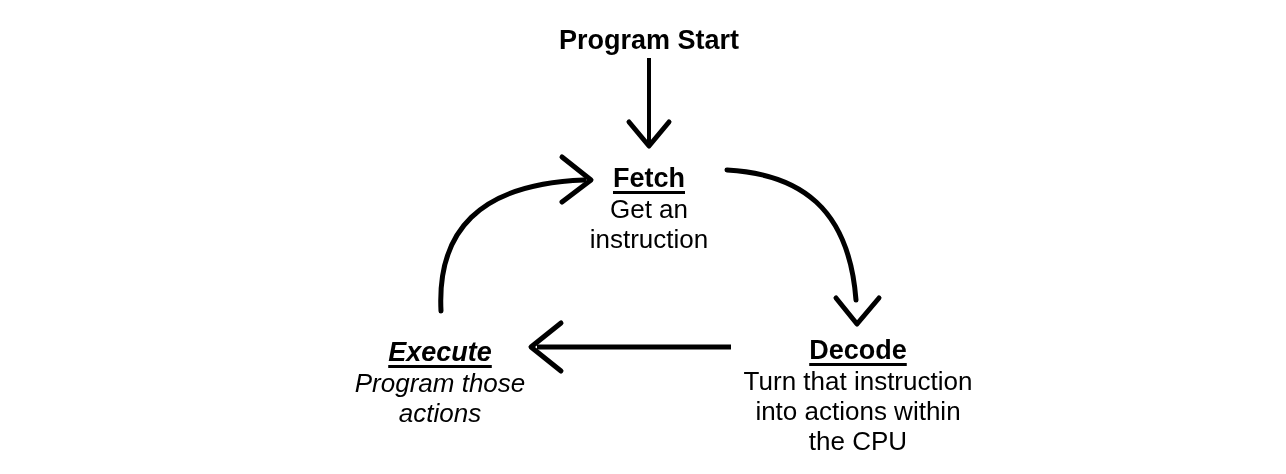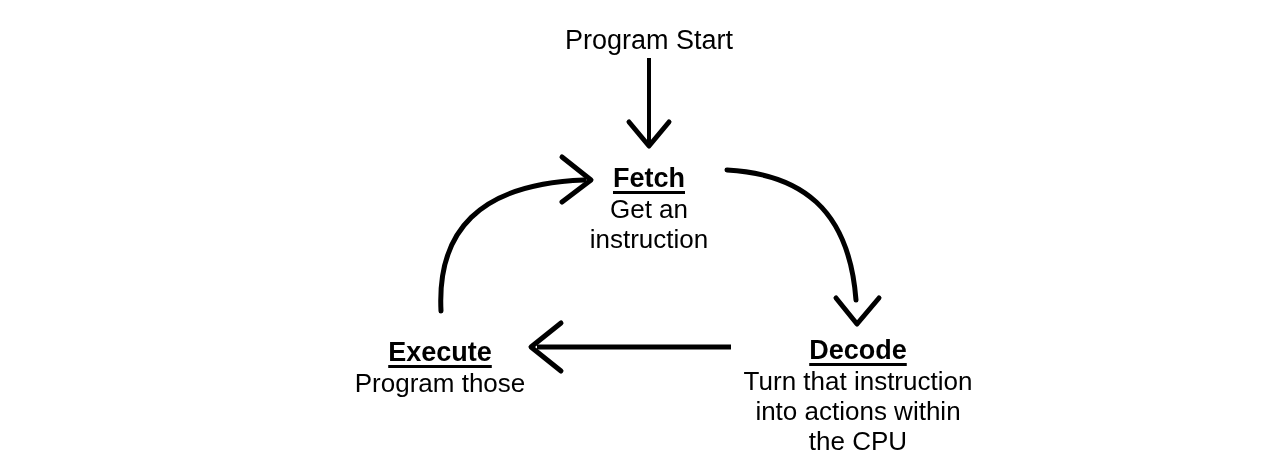--- a/index.html
+++ b/index.html
@@ -43,20 +43,21 @@
     font-weight: normal;
     line-height: 30px;
   }
   .entry-label {
     position: absolute;
     transform: translateX(-50%);
     font-size: 27px;
     line-height: 32px;
     white-space: nowrap;
     text-align: center;
+    font-weight: bold;
   }
 </style>
 </head>
 <body>
 
 <div id="canvas">
 
   <svg id="arrow-layer" viewBox="0 0 1286 474" width="1286" height="474" xmlns="http://www.w3.org/2000/svg">
 
     <g>
@@ -88,18 +89,19 @@
     <div class="node-desc">instruction</div>
   </div>
 
   <div class="node" style="left:858px; top:334px;">
     <div class="node-title">Decode</div>
     <div class="node-desc">Turn that instruction</div>
     <div class="node-desc">into actions within</div>
     <div class="node-desc">the CPU</div>
   </div>
 
-  <div class="node" style="left:440px; top:336px;">
+  <div class="node" style="left:440px; top:336px;font-style:italic;">
     <div class="node-title">Execute</div>
     <div class="node-desc">Program those</div>
+    <div class="node-desc">actions</div>
   </div>
 
 </div>
 
 </body></html>

